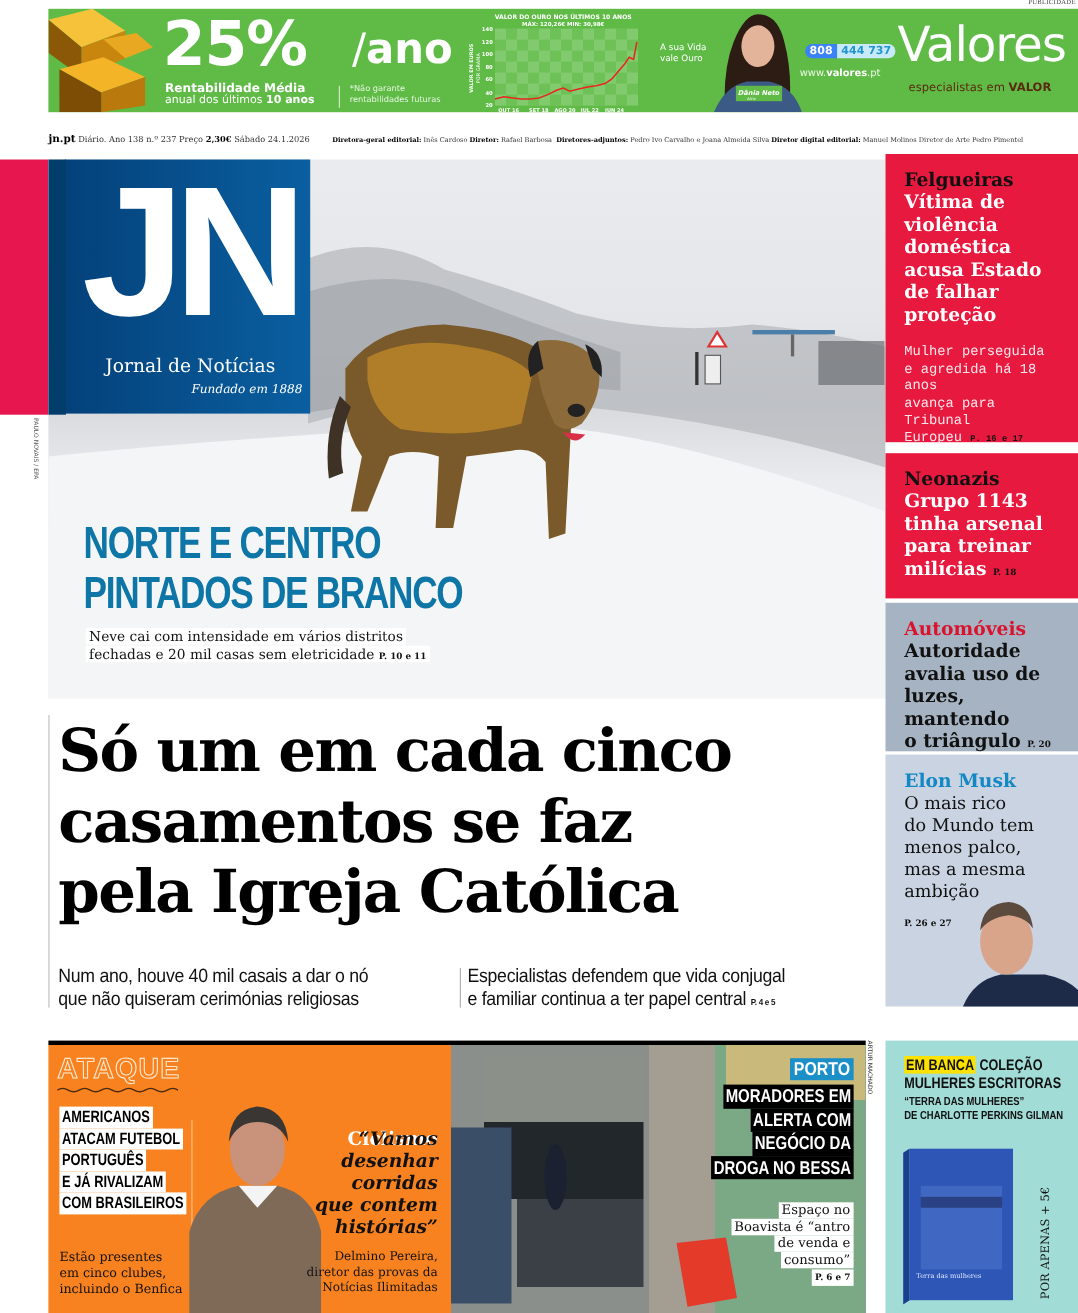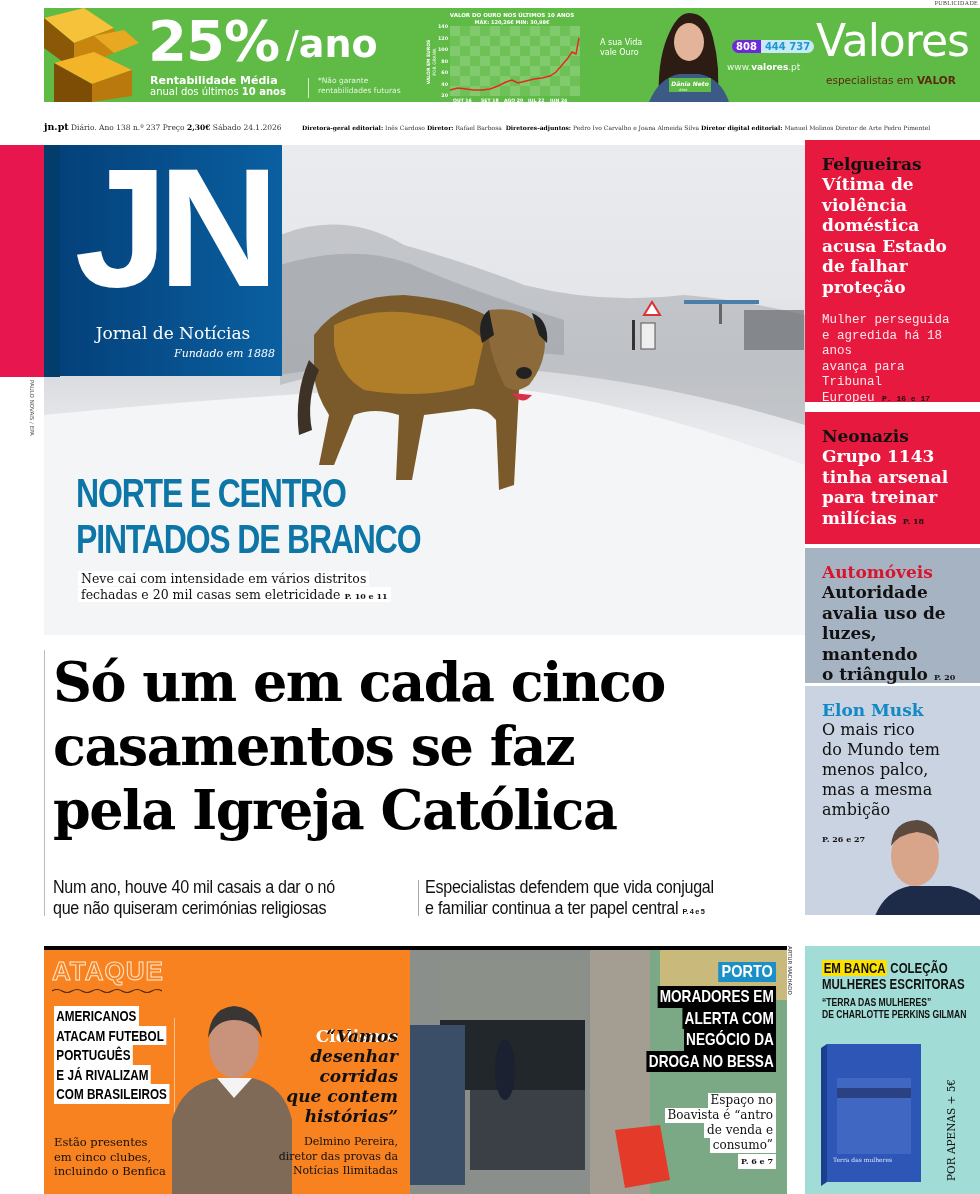--- a/index.html
+++ b/index.html
@@ -3,32 +3,32 @@
 <meta charset="utf-8">
 <style>
   * { box-sizing: border-box; margin: 0; padding: 0; }
   html, body { width: 980px; height: 1194px; background: #fff; overflow: hidden; position: relative; font-family: "DejaVu Serif", serif; color: #111; }
 
   
   .pub-label { position: absolute; right: 2px; top: 0; font-size: 6px; font-family: "Liberation Serif", serif; color: #444; letter-spacing: 0.3px; }
   .ad { position: absolute; left: 44px; top: 8px; width: 936px; height: 94px; background: #5fbb46; overflow: hidden; }
   .gold { position: absolute; left: 0; top: 0; width: 95px; height: 94px; }
   .ad-big { position: absolute; left: 104px; top: -2px; color: #fff; font-family: "DejaVu Sans", sans-serif; font-weight: bold; font-size: 56px; letter-spacing: -1px; line-height: 70px; }
-  .ad-ano { position: absolute; left: 242px; top: 10px; color: #fff; font-family: "DejaVu Sans", sans-serif; font-size: 38px; line-height: 52px; font-weight: bold; }
+  .ad-ano { position: absolute; left: 276px; top: 10px; color: #fff; font-family: "DejaVu Sans", sans-serif; font-size: 38px; line-height: 52px; font-weight: bold; }
   .ad-slash { font-weight: normal; }
   .ad-sub1 { position: absolute; left: 106px; top: 66px; color: #fff; font-family: "DejaVu Sans", sans-serif; font-size: 11px; font-weight: bold; }
   .ad-sub2 { position: absolute; left: 106px; top: 78px; color: #fff; font-family: "DejaVu Sans", sans-serif; font-size: 10px; }
   .ad-sub2 b { font-weight: bold; text-align: center; }
   .ad-sep { position: absolute; left: 264px; top: 70px; width: 1px; height: 20px; background: #d8f0d0; }
   .ad-disc { position: absolute; left: 274px; top: 68px; color: #e5f5e0; font-family: "DejaVu Sans", sans-serif; font-size: 7.5px; line-height: 10px; }
   .ad-chart { position: absolute; left: 380px; top: 2px; width: 160px; height: 92px; }
   .ad-tag { position: absolute; left: 556px; top: 30px; color: #fff; font-family: "DejaVu Sans", sans-serif; font-size: 8px; line-height: 10px; }
   .ad-person { position: absolute; left: 585px; top: 0; width: 110px; height: 94px; }
   .ad-phone { position: absolute; left: 688px; top: 33px; font-family: "DejaVu Sans", sans-serif; font-weight: bold; font-size: 10px; color: #fff; }
-  .ad-phone .p1 { background: #6d28d9; padding: 1px 4px; border-radius: 8px 0 0 8px; }
+  .ad-phone .p1 { background: #3b82f6; padding: 1px 4px; border-radius: 8px 0 0 8px; }
   .ad-phone .p2 { background: #c7e9f8; color: #2196d3; padding: 1px 4px; border-radius: 0 8px 8px 0; }
   .ad-url { position: absolute; left: 683px; top: 54px; color: #eaf7e5; font-family: "DejaVu Sans", sans-serif; font-size: 9px; }
   .ad-url b { color: #fff; }
   .ad-brand { position: absolute; left: 772px; top: 6px; color: #fff; font-family: "DejaVu Sans", sans-serif; font-size: 44px; line-height: 54px; letter-spacing: -1px; }
   .ad-slogan { position: absolute; left: 782px; top: 66px; color: #5b2a0e; font-family: "DejaVu Sans", sans-serif; font-size: 10.5px; }
   .ad-slogan b { font-weight: bold; }
 
   
   .infoline { position: absolute; left: 44px; top: 121px; font-family: "DejaVu Serif", serif; font-size: 7.5px; color: #333; white-space: nowrap; }
   .infoline .jnpt { font-weight: bold; font-size: 9.5px; color: #000; }

